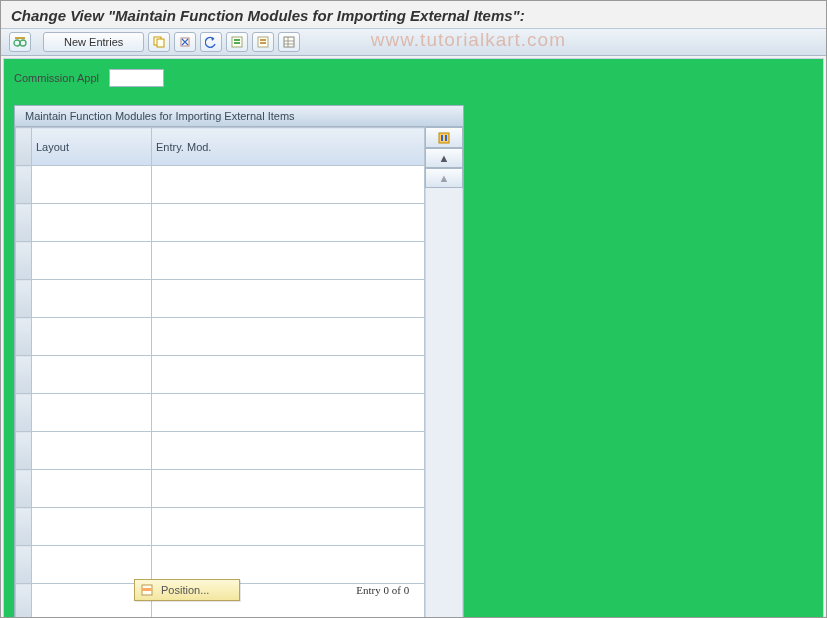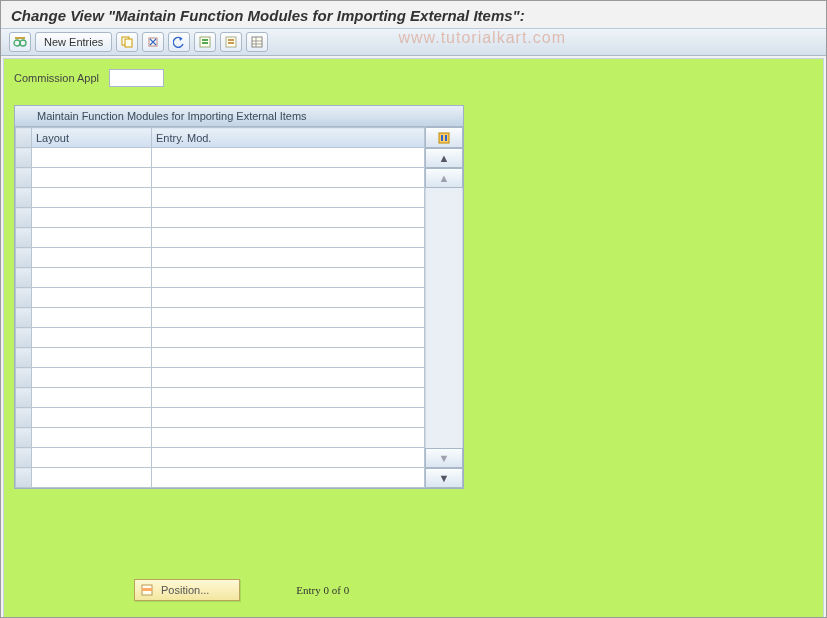--- a/index.html
+++ b/index.html
@@ -38,33 +38,33 @@
     border-radius: 3px;
     padding: 2px 4px;
     height: 20px;
     display: inline-flex;
     align-items: center;
     gap: 3px;
     cursor: pointer;
     color: #333;
   }
   .tool-btn.icon-only { width: 22px; justify-content: center; padding:0; }
-  .tool-btn.text-btn { padding: 2px 8px; }
+  .tool-btn.text-btn { padding: 2px 20px; margin-left: 8px; }
   .watermark {
     position: absolute;
     right: 260px;
     top: 0;
-    font-size: 16px;
+    font-size: 19px;
     color: rgba(210, 95, 50, 0.35);
     letter-spacing: 1px;
     font-family: Arial;
     pointer-events: none;
   }
   .content-area {
-    background: #bef264;
+    background: #22c55e;
     border: 1px solid #c6d3e1;
     margin: 2px;
     height: 560px;
     padding: 10px;
     position: relative;
   }
   .field-row {
     display: flex;
     align-items: center;
     gap: 10px;
@@ -78,33 +78,33 @@
     width: 55px;
   }
   .table-panel {
     width: 450px;
     border: 1px solid #9fb2c5;
     background: #e6eef6;
   }
   .panel-head {
     background: linear-gradient(#e9f0f7, #c3d4e5);
     border-bottom: 1px solid #a8b8c8;
-    padding: 4px 22px;
+    padding: 4px 10px;
     color: #3a4a5a;
   }
   .grid-wrapper {
     display: flex;
   }
   .grid {
     border-collapse: collapse;
     width: 410px;
   }
   .grid th, .grid td {
     border: 1px solid #b8c6d4;
-    height: 20px;
+    height: 38px;
     padding: 0 4px;
     text-align: left;
     background: #f4f8fb;
   }
   .grid th {
     background: linear-gradient(#e9f0f7,#d0def0);
     color: #3a4a5a;
     font-weight: normal;
   }
   .grid td.rowsel {
@@ -139,21 +139,21 @@
     background: #e9eff5;
     border-left:1px solid #cdd8e3;
     border-right:1px solid #cdd8e3;
   }
   .bottom-bar {
     position: absolute;
     bottom: 16px;
     left: 130px;
     display: flex;
     align-items: center;
-    gap: 56px;
+    gap: 116px;
     justify-content: center;
   }
   .position-btn {
     display:inline-flex;
     align-items:center;
     gap:6px;
     border:1px solid #b8a55a;
     background: linear-gradient(#fff8d6,#f3e7a0);
     padding: 3px 30px 3px 6px;
     height: 22px;

